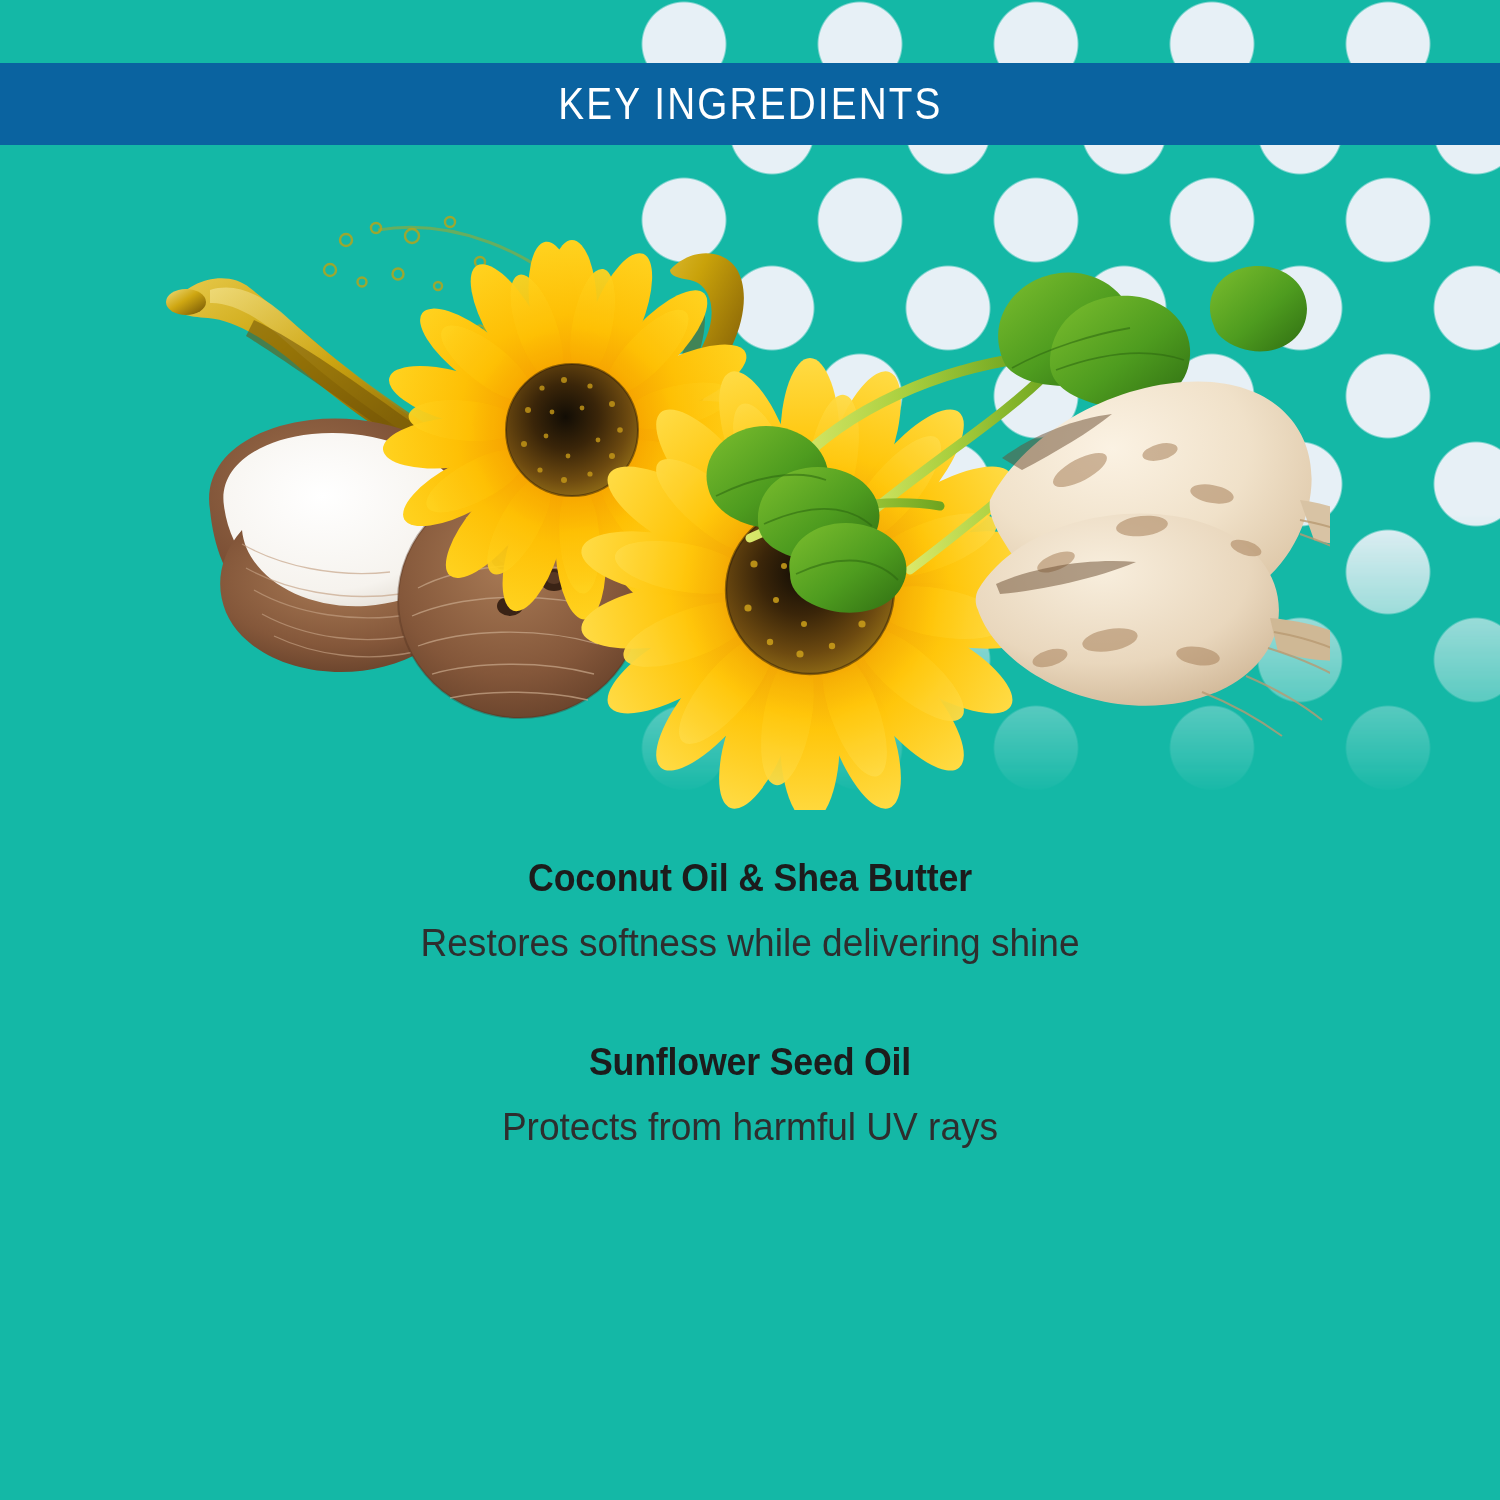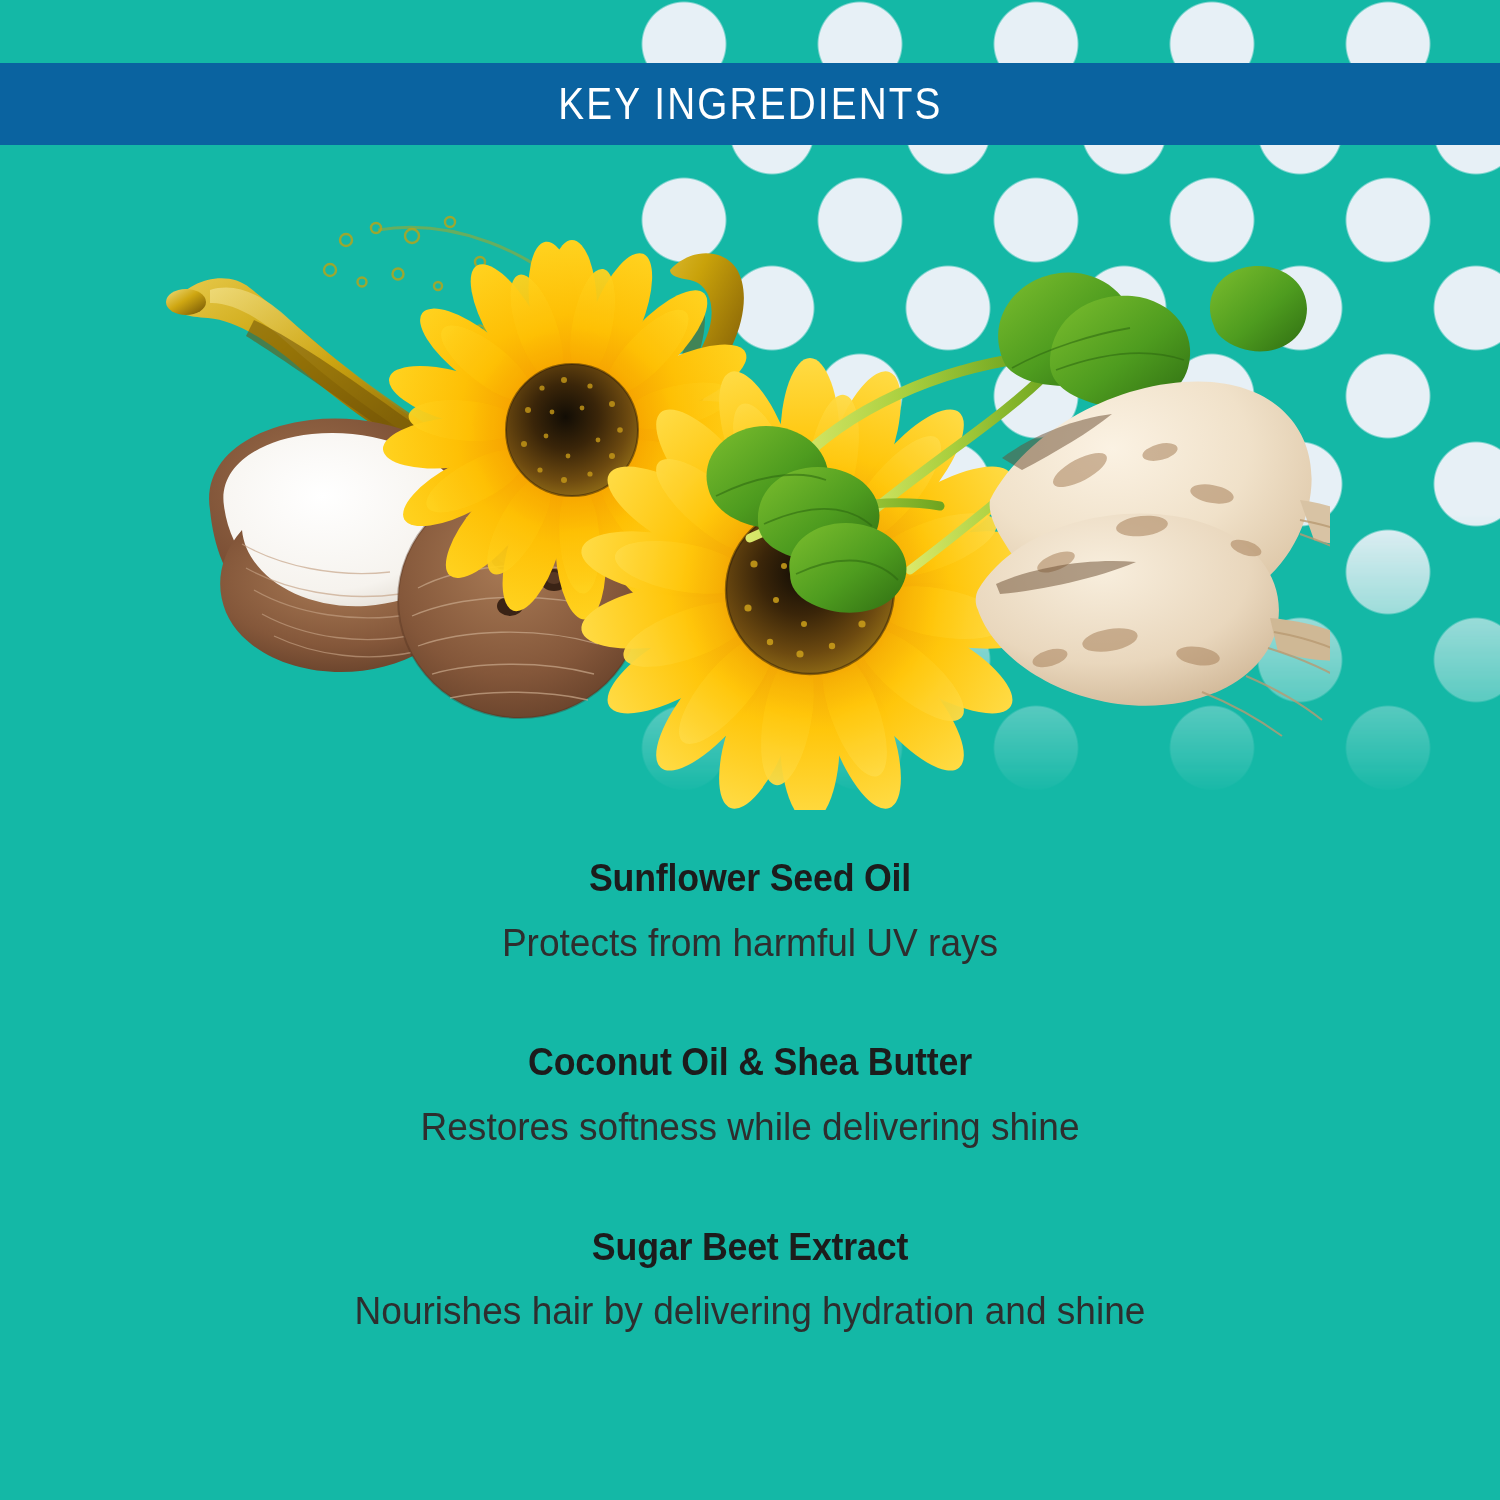--- a/index.html
+++ b/index.html
@@ -444,28 +444,24 @@
           <path d="M1096 506 C 1124 518, 1152 534, 1172 550"></path>
           <path d="M1052 522 C 1082 534, 1110 550, 1132 566"></path>
         </g>
       </g>
     </svg>
   </div>
 
   <div id="ingredients">
 
     <div class="ingredient-block">
+      <div class="ingredient-name">Coconut Oil &amp; Shea Butter</div>
+      <div class="ingredient-desc">Restores softness while delivering shine</div>
+    </div>
+
+    <div class="ingredient-block">
       <div class="ingredient-name">Sunflower Seed Oil</div>
       <div class="ingredient-desc">Protects from harmful UV rays</div>
     </div>
 
-    <div class="ingredient-block">
-      <div class="ingredient-name">Coconut Oil &amp; Shea Butter</div>
-      <div class="ingredient-desc">Restores softness while delivering shine</div>
-    </div>
-
-    <div class="ingredient-block">
-      <div class="ingredient-name">Sugar Beet Extract</div>
-      <div class="ingredient-desc">Nourishes hair by delivering hydration and shine</div>
-    </div>
 
   </div>
 </div>
 
 </body></html>

